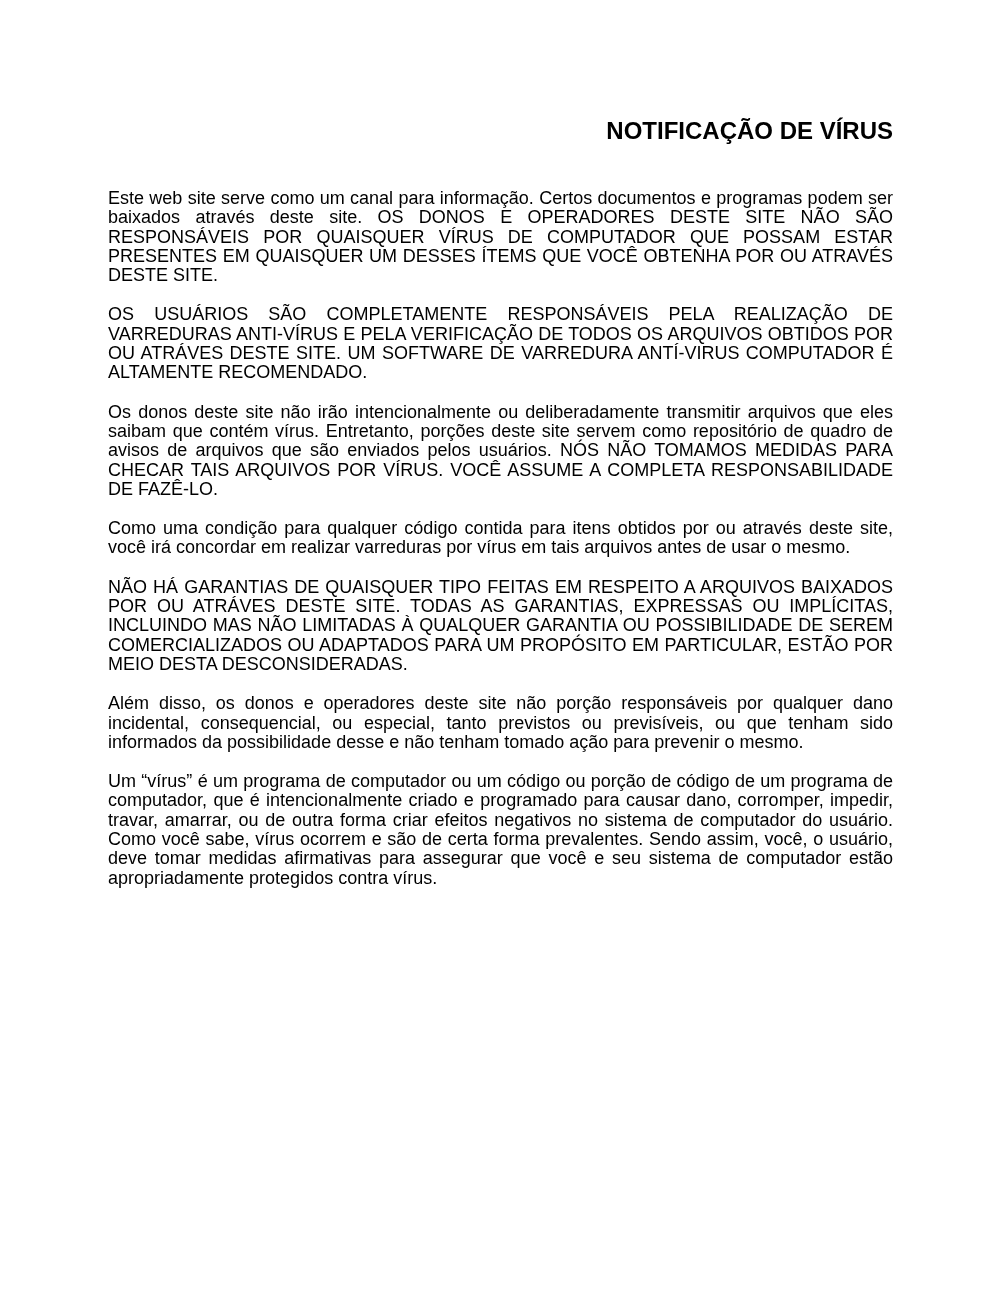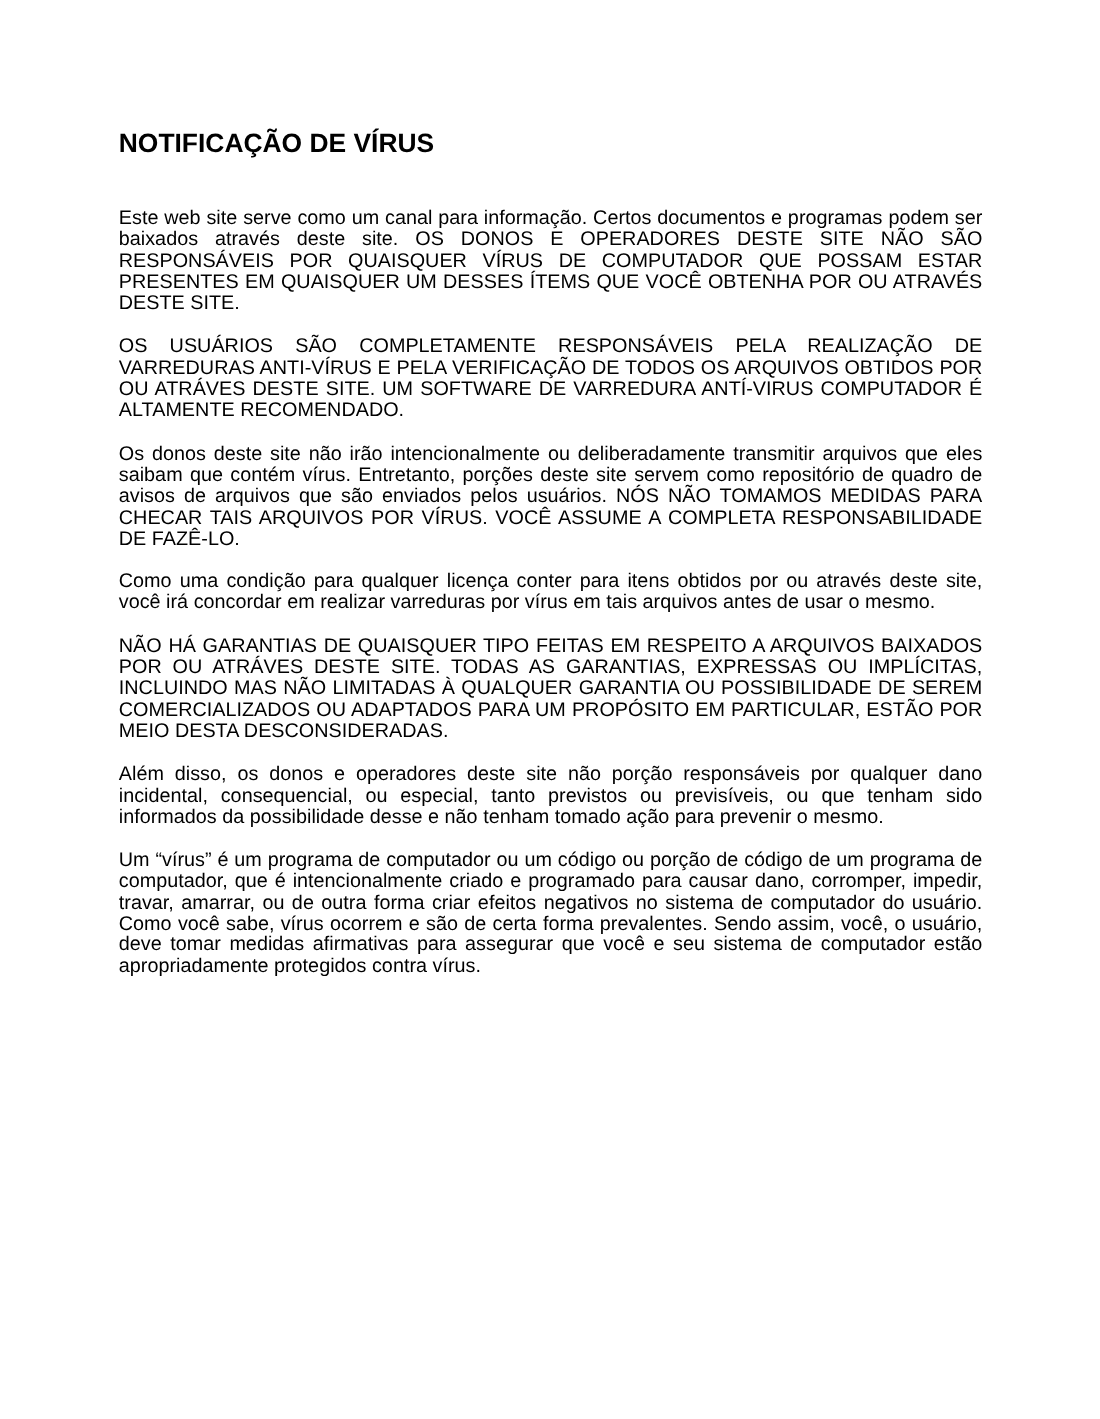--- a/index.html
+++ b/index.html
@@ -19,21 +19,21 @@
       position: absolute;
       left: 108px;
       top: 0;
       width: 785px;
     }
     .title {
       position: absolute;
       left: 0;
       top: 116px;
       width: 785px;
-      text-align: left;
+      text-align: right;
       font-weight: bold;
       font-size: 24px;
       line-height: 30px;
       margin: 0;
       letter-spacing: 0;
     }
     .body-text {
       position: absolute;
       left: 0;
       top: 189px;
@@ -49,18 +49,18 @@
   </style>
 </head>
 <body>
 
 <div class="page">
   <h1 class="title">NOTIFICAÇÃO DE VÍRUS</h1>
   <div class="body-text">
     <p class="para">Este web site serve como um canal para informação. Certos documentos e programas podem ser baixados através deste site. OS DONOS E OPERADORES DESTE SITE NÃO SÃO RESPONSÁVEIS POR QUAISQUER VÍRUS DE COMPUTADOR QUE POSSAM ESTAR PRESENTES EM QUAISQUER UM DESSES ÍTEMS QUE VOCÊ OBTENHA POR OU ATRAVÉS DESTE SITE.</p>
     <p class="para">OS USUÁRIOS SÃO COMPLETAMENTE RESPONSÁVEIS PELA REALIZAÇÃO DE VARREDURAS ANTI-VÍRUS E PELA VERIFICAÇÃO DE TODOS OS ARQUIVOS OBTIDOS POR OU ATRÁVES DESTE SITE. UM SOFTWARE DE VARREDURA ANTÍ-VIRUS COMPUTADOR É ALTAMENTE RECOMENDADO.</p>
     <p class="para">Os donos deste site não irão intencionalmente ou deliberadamente transmitir  arquivos que eles saibam que contém vírus. Entretanto, porções deste site servem como repositório de quadro de avisos de arquivos que são enviados pelos usuários. NÓS NÃO TOMAMOS MEDIDAS PARA CHECAR TAIS ARQUIVOS POR VÍRUS. VOCÊ ASSUME A COMPLETA RESPONSABILIDADE DE FAZÊ-LO.</p>
-    <p class="para">Como uma condição para qualquer licença conter para itens obtidos por ou através deste site, você irá concordar em realizar varreduras por vírus em tais arquivos antes de usar o mesmo.</p>
+    <p class="para">Como uma condição para qualquer código contida para itens obtidos por ou através deste site, você irá concordar em realizar varreduras por vírus em tais arquivos antes de usar o mesmo.</p>
     <p class="para">NÃO HÁ GARANTIAS DE QUAISQUER TIPO FEITAS EM RESPEITO A ARQUIVOS BAIXADOS POR OU ATRÁVES DESTE SITE. TODAS AS GARANTIAS, EXPRESSAS OU IMPLÍCITAS, INCLUINDO MAS NÃO LIMITADAS À QUALQUER GARANTIA OU POSSIBILIDADE DE SEREM COMERCIALIZADOS OU ADAPTADOS PARA UM PROPÓSITO EM PARTICULAR, ESTÃO POR MEIO DESTA DESCONSIDERADAS.</p>
     <p class="para">Além disso, os donos e operadores deste site não porção responsáveis por qualquer dano incidental, consequencial, ou especial, tanto previstos ou previsíveis, ou que tenham sido informados da possibilidade desse e não tenham tomado ação para prevenir o mesmo.</p>
     <p class="para">Um “vírus” é um programa de computador ou um código ou porção de código de um programa de computador, que é intencionalmente criado e programado para causar dano, corromper, impedir, travar, amarrar, ou de outra forma criar efeitos negativos no sistema de computador do usuário. Como você sabe, vírus ocorrem e são de certa forma prevalentes. Sendo assim, você, o usuário, deve tomar medidas afirmativas para assegurar que você e seu sistema de computador estão apropriadamente protegidos contra vírus.</p>
   </div>
 </div>
 
 </body></html>

